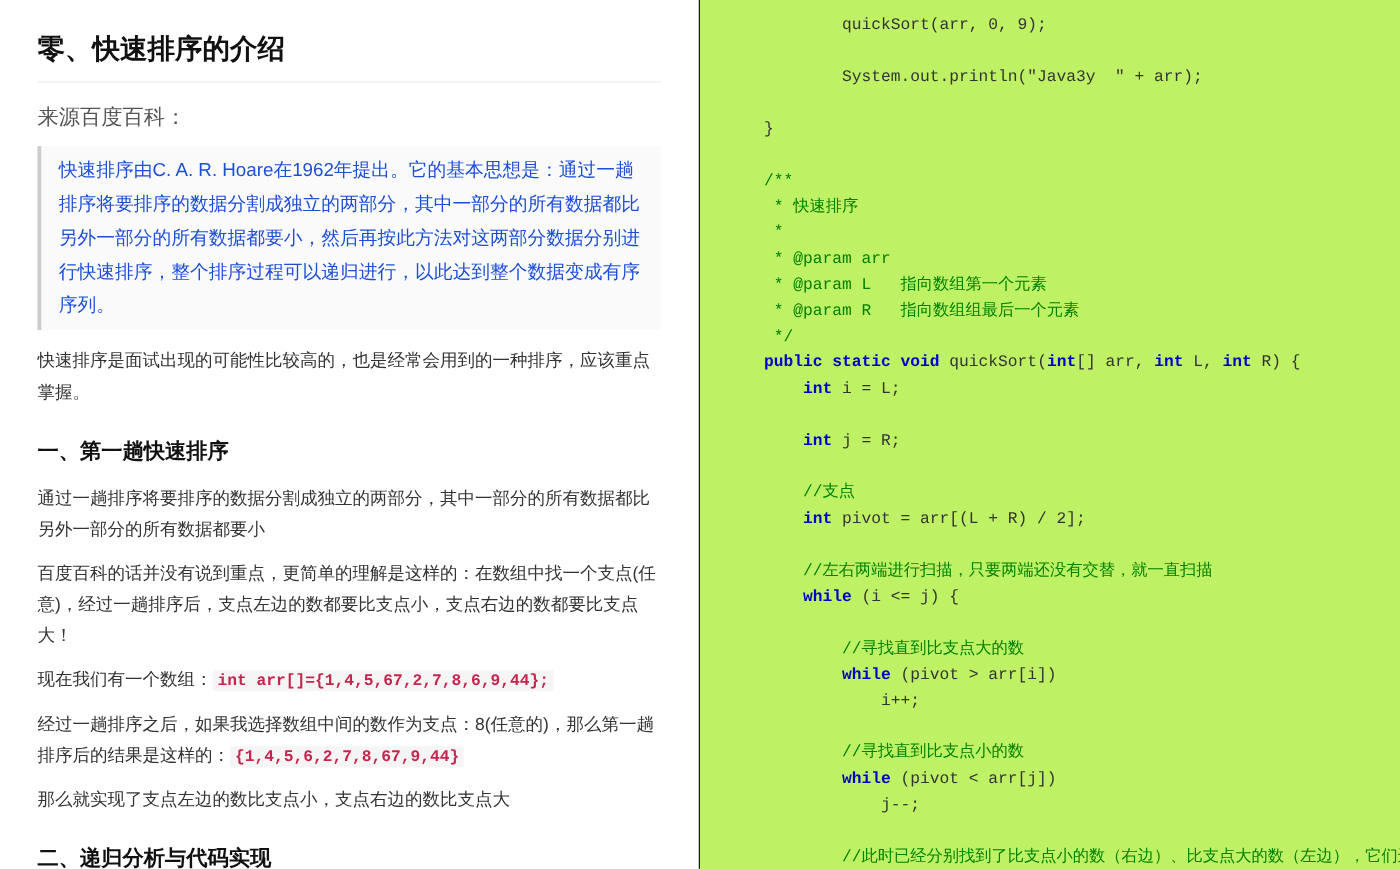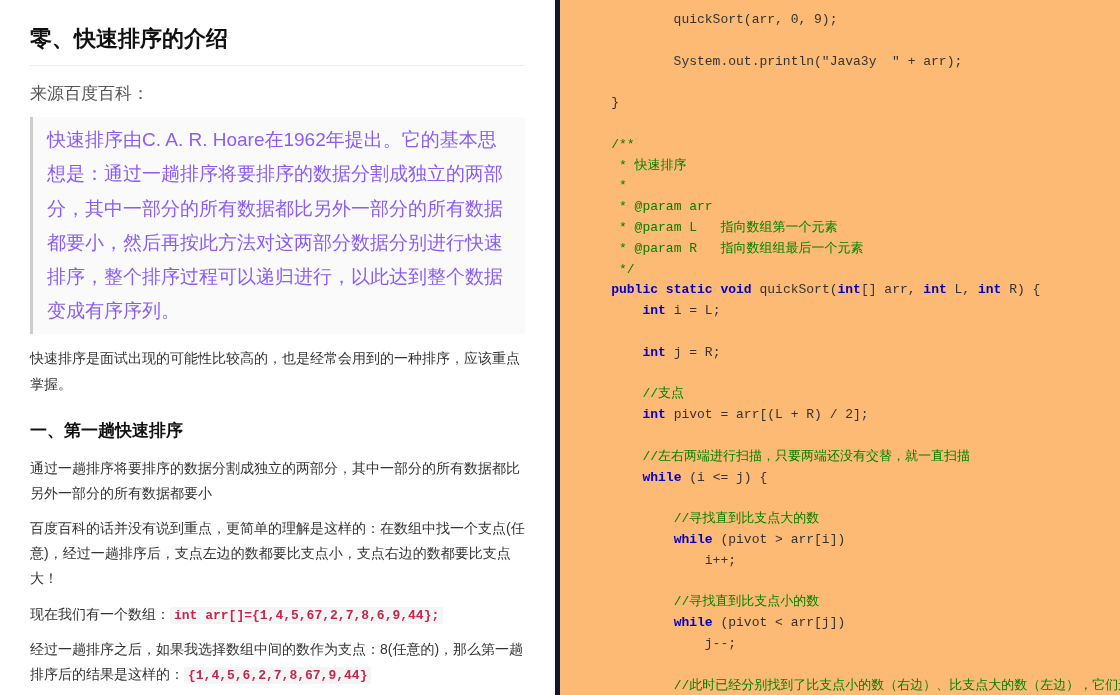--- a/index.html
+++ b/index.html
@@ -12,21 +12,21 @@
       overflow: hidden;
       background: #fff;
     }
 
     
     .left-panel {
       width: 560px;
       min-width: 560px;
       padding: 20px 30px;
       overflow-y: auto;
-      border-right: 5px solid #0f172a;
+      border-right: 1px solid #0f172a;
       line-height: 1.7;
     }
 
     .section-title-h1 {
       font-size: 22px;
       font-weight: bold;
       color: #111;
       margin-bottom: 14px;
       border-bottom: 1px solid #eee;
       padding-bottom: 8px;
@@ -43,22 +43,22 @@
       font-size: 17px;
       color: #555;
       margin-bottom: 8px;
     }
 
     .blockquote {
       border-left: 3px solid #ccc;
       padding: 6px 14px;
       margin: 8px 0 12px 0;
       background: #fafafa;
-      font-size: 19px;
-      color: #8b5cf6;
+      font-size: 15px;
+      color: #1d4ed8;
       line-height: 1.8;
     }
 
     .paragraph {
       margin-bottom: 10px;
       font-size: 14px;
       line-height: 1.8;
       color: #333;
     }
 
@@ -73,21 +73,21 @@
       padding: 1px 4px;
       border-radius: 2px;
       font-size: 13px;
       color: #c7254e;
       font-weight: bold;
     }
 
     
     .right-panel {
       flex: 1;
-      background: #fdba74;
+      background: #bef264;
       overflow-y: auto;
       padding: 10px 0;
       font-family: "Courier New", Courier, monospace;
       font-size: 13px;
       line-height: 1.6;
     }
 
     .code-block {
       padding: 0 20px;
       white-space: pre;

